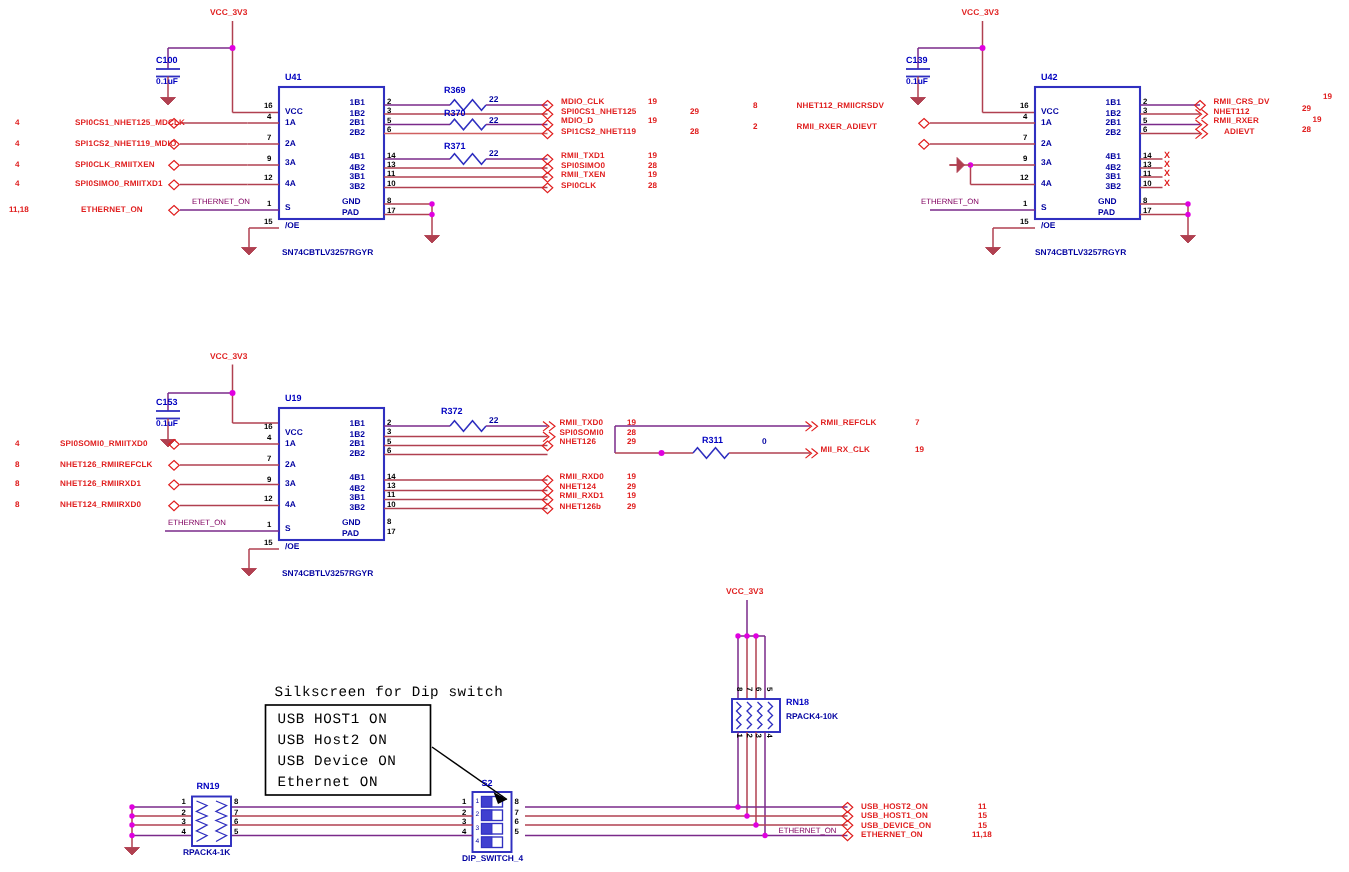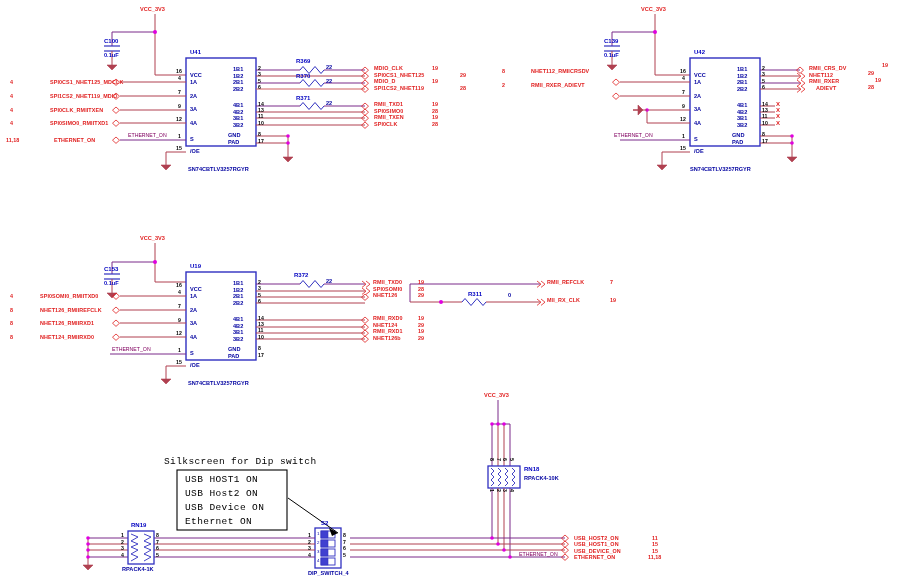--- a/index.html
+++ b/index.html
@@ -509,21 +509,21 @@
 <div class="lbl pagenum" style="left:418px;top:315px;">19</div>
 <div class="lbl pagenum" style="left:418px;top:322px;">29</div>
 <div class="lbl pagenum" style="left:418px;top:328px;">19</div>
 <div class="lbl pagenum" style="left:418px;top:335px;">29</div>
 
 <div class="lbl net" style="left:547px;top:279px;">RMII_REFCLK</div>
 <div class="lbl net" style="left:547px;top:297px;">MII_RX_CLK</div>
 <div class="lbl pagenum" style="left:610px;top:279px;">7</div>
 <div class="lbl pagenum" style="left:610px;top:297px;">19</div>
 
-<div class="lbl silktitle" style="left:164px;top:456px;text-align:right;">Silkscreen for Dip switch</div>
+<div class="lbl silktitle" style="left:183px;top:456px;text-align:right;">Silkscreen for Dip switch</div>
 <div class="lbl silk" style="left:185px;top:474px;">USB HOST1 ON</div>
 <div class="lbl silk" style="left:185px;top:488px;">USB Host2 ON</div>
 <div class="lbl silk" style="left:185px;top:502px;">USB Device ON</div>
 <div class="lbl silk" style="left:185px;top:516px;">Ethernet ON</div>
 
 <div class="lbl refdes" style="left:321px;top:520px;">S2</div>
 <div class="lbl" style="left:308px;top:570px;color:#0000a0;font-size:5.6px;font-weight:bold;">DIP_SWITCH_4</div>
 <div class="lbl pin" style="left:308px;top:532px;">1</div>
 <div class="lbl pin" style="left:308px;top:539px;">2</div>
 <div class="lbl pin" style="left:308px;top:545px;">3</div>

